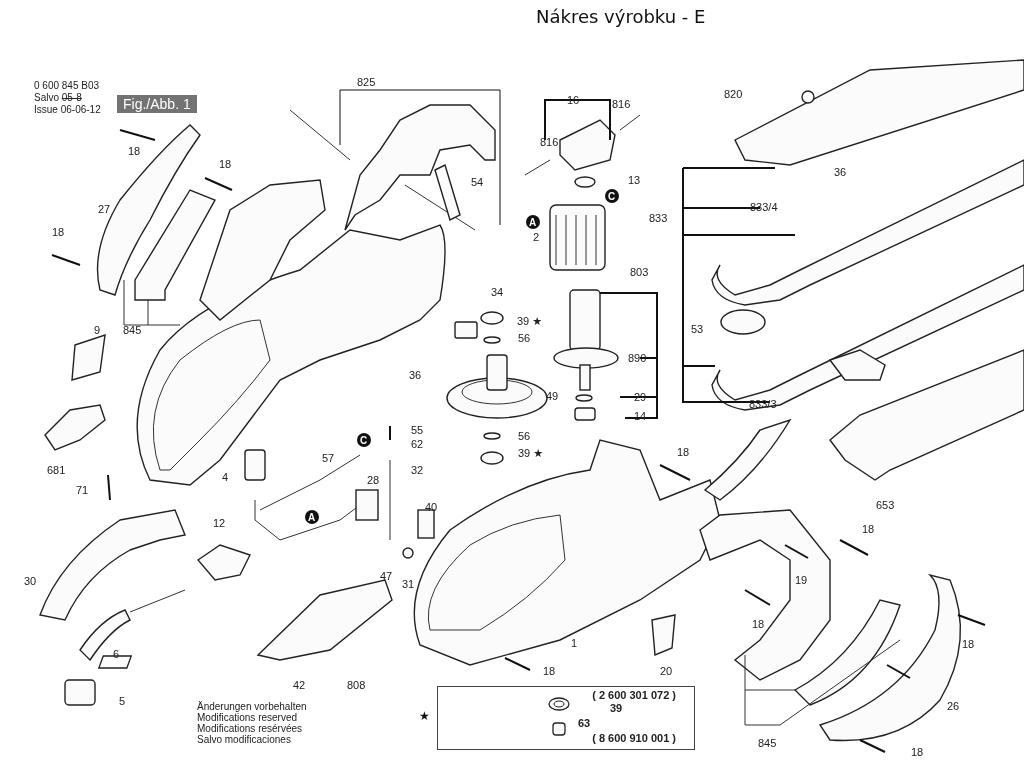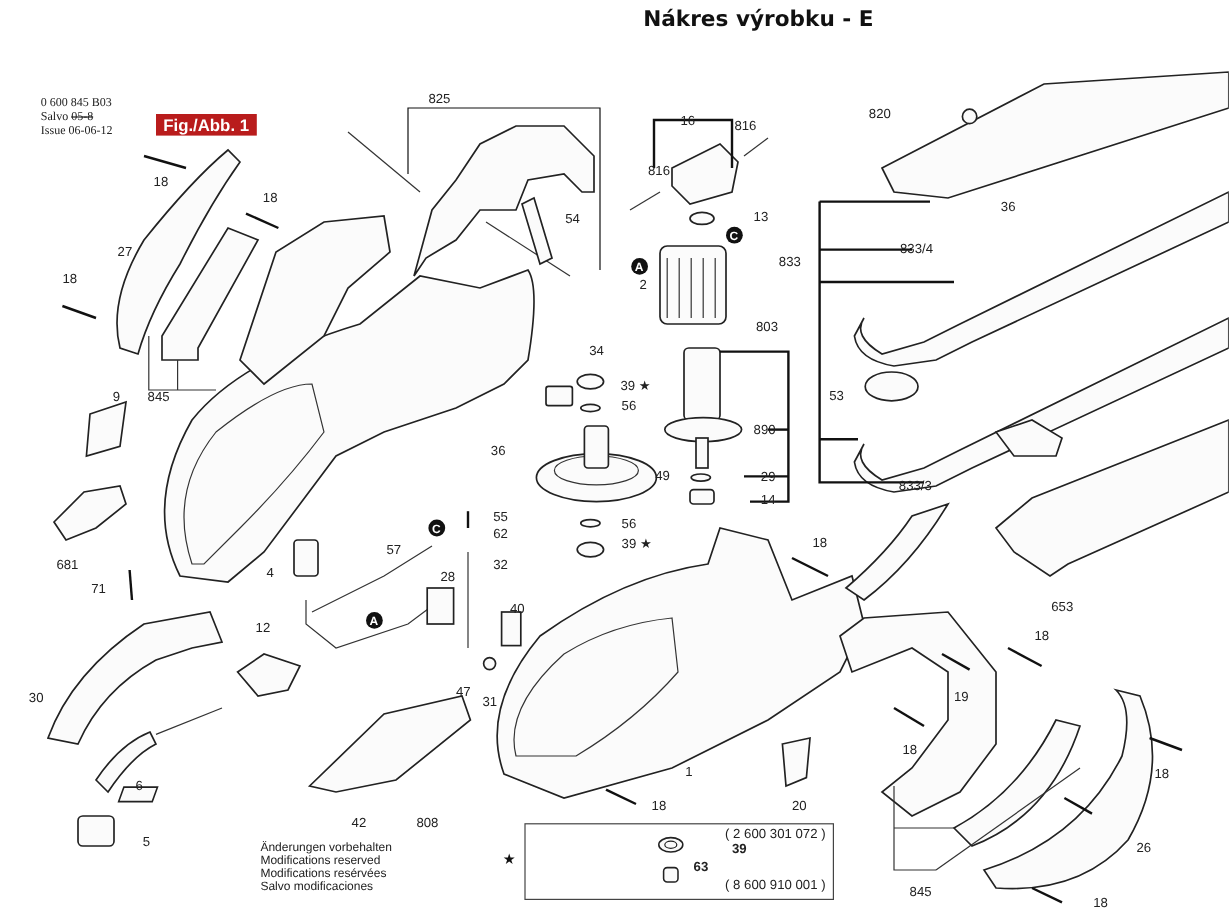--- a/index.html
+++ b/index.html
@@ -1,31 +1,31 @@
 <!DOCTYPE html>
 <html><head>
 <meta charset="utf-8">
 <style>
   html, body { margin:0; padding:0; background:#ffffff; }
   body { width:1024px; height:768px; position:relative; overflow:hidden; font-family:"Liberation Sans", sans-serif; color:#111; }
-  .title { position:absolute; left:536px; top:6px; font-family:"DejaVu Sans", sans-serif; font-weight:bold; font-size:18px; color:#111; }
-  .meta { position:absolute; left:34px; top:80px; font-size:10px; line-height:12px; color:#222;font-family:Liberation Serif, serif; }
+  .title { position:absolute; left:536px; top:6px; font-family:"DejaVu Sans", sans-serif; font-weight:normal; font-size:18px; color:#111; }
+  .meta { position:absolute; left:34px; top:80px; font-size:10px; line-height:12px; color:#222; }
   .meta .row { white-space:nowrap; }
   .meta .strike { text-decoration:line-through; }
-  .figtag { position:absolute; left:130px; top:95px; background:#b91c1c; color:#fff; font-weight:bold; font-size:14px; padding:1px 6px; }
+  .figtag { position:absolute; left:117px; top:95px; background:#737373; color:#fff; font-weight:normal; font-size:14px; padding:1px 6px; }
   svg.drawing { position:absolute; left:0; top:0; }
   svg.drawing text { font-family:"Liberation Sans", sans-serif; font-size:11px; fill:#222; }
   svg.drawing .part { fill:#fbfbfb; stroke:#222; stroke-width:1.4; }
   svg.drawing .thin { fill:none; stroke:#333; stroke-width:1; }
   svg.drawing .bracket { fill:none; stroke:#111; stroke-width:2; }
   svg.drawing .leader { fill:none; stroke:#333; stroke-width:1; }
-  .notes { position:absolute; left:197px; top:701px; font-size:10px; line-height:11px; color:#222;margin-left:20px; }
+  .notes { position:absolute; left:197px; top:701px; font-size:10px; line-height:11px; color:#222; }
   .legend { position:absolute; left:437px; top:686px; width:256px; height:62px; border:1px solid #444; font-size:10px; color:#222; }
   .legend .labels { position:absolute; left:10px; top:10px; font-weight:bold; line-height:11.5px; }
-  .legend .code { position:absolute; right:6px; font-weight:normal; font-size:11px; }
+  .legend .code { position:absolute; right:18px; font-weight:bold; font-size:11px; }
   .legend .code.top { top:2px; }
   .legend .code.bot { top:45px; }
   .legend .num { position:absolute; font-weight:bold; font-size:11px; }
   .legend-star { position:absolute; left:419px; top:709px; font-size:12px; }
 </style>
 </head>
 <body>
 
 <div class="title">Nákres výrobku - E</div>
 

